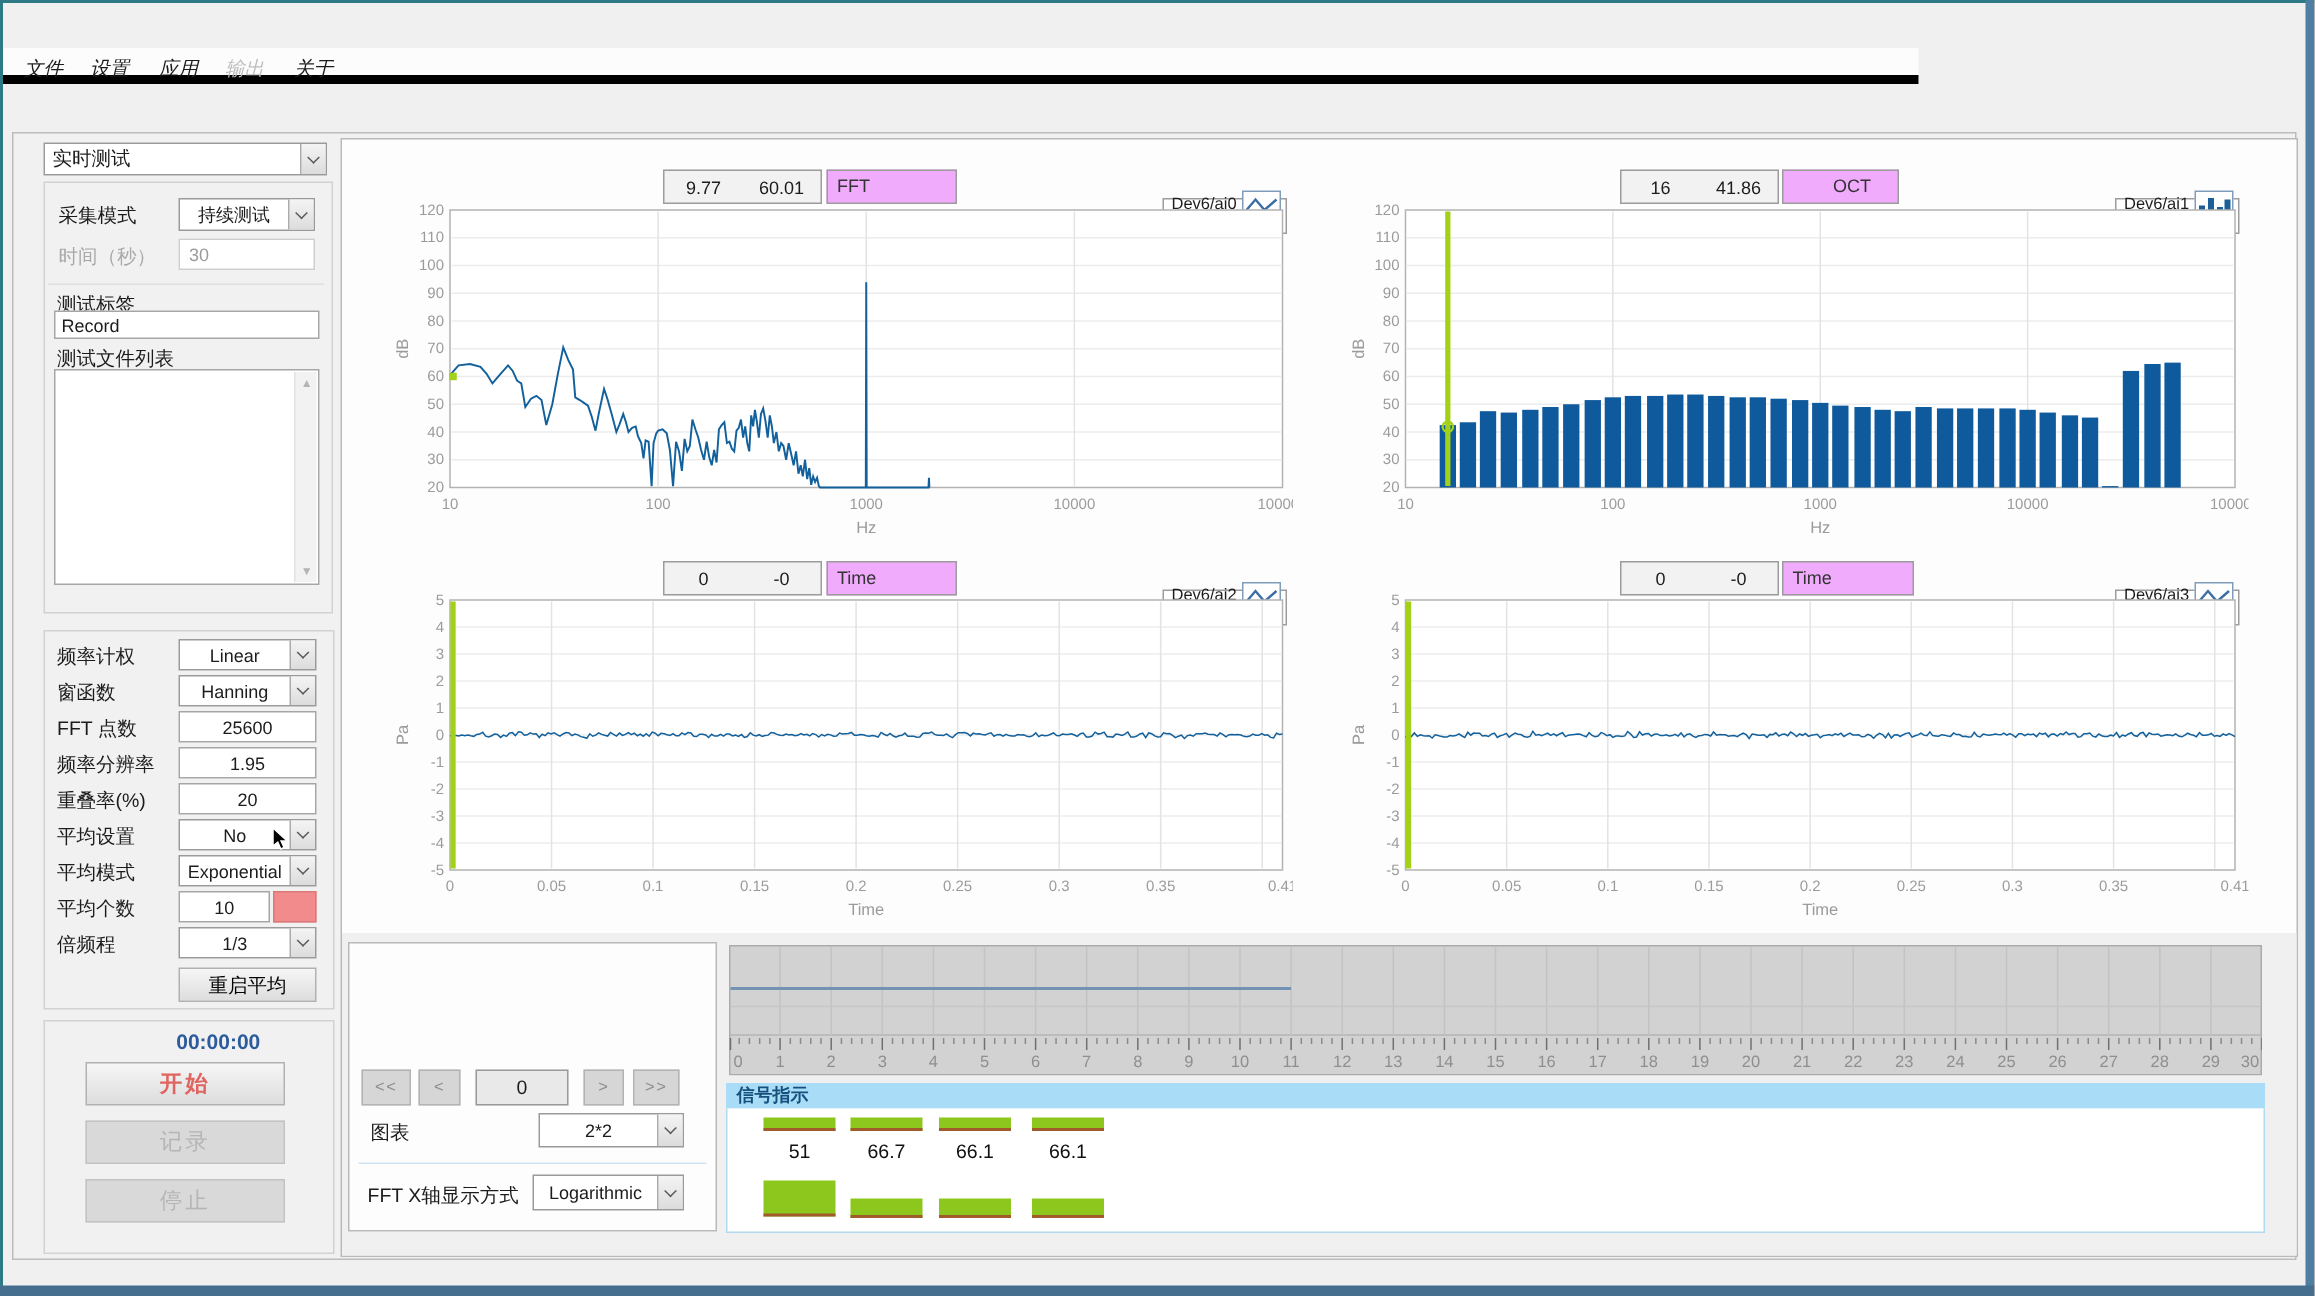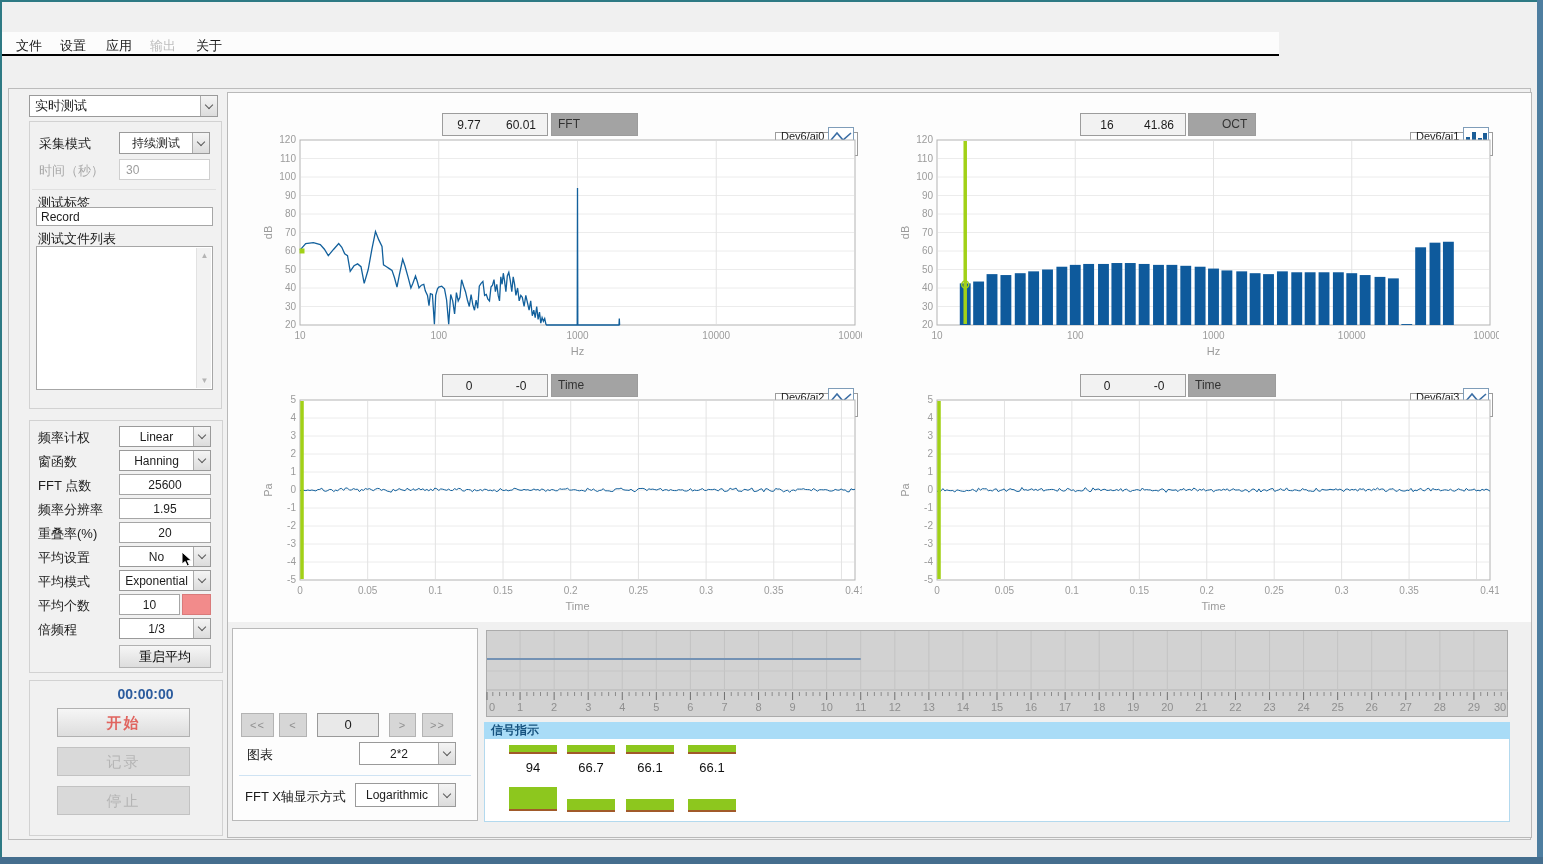--- a/index.html
+++ b/index.html
@@ -8,21 +8,21 @@
     font-family:"Liberation Sans","DejaVu Sans",sans-serif;overflow:hidden;}
   .abs{position:absolute;}
   
   .titlebar{position:absolute;left:0;top:0;width:1543px;height:32px;background:#ffffff;}
   .app-icon{position:absolute;left:13px;top:8px;width:17px;height:17px;
     background:repeating-linear-gradient(115deg,#1d5fa6 0 3px,#6aa2dd 3px 5px);}
   .app-title{position:absolute;left:38px;top:8px;font-size:13px;color:#8f9398;}
   .winbtn{position:absolute;top:0;width:46px;height:32px;text-align:center;line-height:32px;
     font-size:14px;color:#6e6e6e;}
   .menubar{position:absolute;left:0;top:32px;width:1279px;height:24px;background:#fcfcfc;
-    border-bottom:2px solid #000000;}
+    border-bottom:6px solid #000000;font-style:italic;}
   .menuitem{position:absolute;top:3px;font-size:13px;color:#1c1c1c;padding:2px 6px;}
   .menuitem.dis{color:#bdbdbd;}
   .tabbar{position:absolute;left:0;top:57px;width:1543px;height:28px;background:#efefef;}
   .tab{position:absolute;top:1px;height:27px;line-height:27px;text-align:center;font-size:13px;
     background:#fbfbfb;border:1px solid #c6c6c6;border-bottom:none;color:#1c1c1c;}
   .tab.active{background:#a9a9a9;border-color:#9a9a9a;}
   .ws-border{position:absolute;left:8px;top:88px;width:1523px;height:752px;
     border:1px solid #bcbcbc;background:#f1f1f1;}
   .main-panel{position:absolute;left:227px;top:92px;width:1305px;height:746px;
     background:#fdfdfd;border:1px solid #b9b9b9;}
@@ -47,21 +47,21 @@
   .sb .ar{position:absolute;left:0;width:15px;height:15px;font-size:8px;color:#b4b4b4;
     text-align:center;line-height:15px;}
   .bigbtn{position:absolute;background:linear-gradient(#f6f6f6,#dddddd);border:1px solid #b1b1b1;
     text-align:center;font-size:15px;letter-spacing:2px;}
   .bigbtn.dis{background:#d9d9d9;color:#b5b5b5;border-color:#c2c2c2;}
   .timer{position:absolute;font-size:14px;font-weight:bold;color:#2c5c9e;text-align:center;}
   
   .hbox{position:absolute;height:23px;background:#f2f2f2;border:1px solid #9c9c9c;
     display:flex;align-items:center;}
   .hbox span{flex:1;text-align:center;font-size:12px;color:#1c1c1c;}
-  .typebox{position:absolute;height:23px;background:#a3a3a3;border:1px solid #9c9c9c;
+  .typebox{position:absolute;height:23px;background:#f0abfc;border:1px solid #9c9c9c;
     font-size:12px;color:#333;line-height:21px;padding-left:6px;}
   .chbox{position:absolute;height:24px;background:#fff;border:1px solid #9c9c9c;
     display:flex;align-items:center;padding:0 3px 16px 5px;margin-top:20px;}
   .chbox .cname{font-size:11px;color:#1c1c1c;margin-right:4px;white-space:nowrap;}
   .chicon{width:28px;height:18px;border:1px solid #7f9db9;background:#fff;
     display:flex;align-items:center;justify-content:center;}
   
   .blpanel{position:absolute;left:232px;top:628px;width:246px;height:193px;background:#fdfdfd;
     border:1px solid #b9b9b9;}
   .navbtn{position:absolute;height:24px;background:#d6d6d6;border:1px solid #b3b3b3;color:#8f8f8f;
@@ -243,21 +243,21 @@
       <text x="315.5" y="221" text-anchor="middle" font-size="11" fill="#9b9b9b">Hz</text>
       <text x="10" y="98.5" text-anchor="middle" font-size="11" fill="#9b9b9b" transform="rotate(-90 10 98.5)">dB</text>
       <path d="M38.0,116.1L43.7,109.6L51.4,108.7L58.3,110.5L62.4,115.2L66.3,121.6L71.7,115.2L76.7,109.6L79.8,113.3L82.7,119.8L85.5,121.6L88.2,137.3L92.0,131.8L95.6,129.9L99.0,132.7L102.2,149.4L106.2,135.5L109.9,115.2L113.5,97.6L116.8,105.9L120.0,112.4L121.5,130.9L124.5,132.7L127.3,134.6L130.0,136.4L132.5,143.8L135.0,153.1L137.3,141.1L140.7,125.3L142.9,131.8L146.0,142.9L148.9,154.0L150.8,149.4L153.5,142.0L155.3,147.5L157.0,154.0L159.4,151.2L161.8,150.3L163.3,156.8L165.5,161.4L167.0,171.6L168.4,159.6L170.4,160.5L172.4,190.1L173.7,161.4L175.5,154.9L176.8,153.1L179.7,152.2L182.5,154.9L184.6,166.0L186.7,190.1L188.7,160.5L190.7,166.9L192.6,179.9L194.4,158.6L196.2,166.9L197.9,163.3L199.6,145.7L201.6,152.2L203.5,157.7L205.4,166.0L207.3,172.5L209.1,160.5L210.8,170.7L212.5,176.2L214.1,166.0L215.7,174.3L217.3,152.2L219.1,149.4L220.9,147.5L222.6,161.4L224.3,160.5L225.9,165.1L227.5,166.9L229.0,153.1L230.5,151.2L232.0,145.7L233.4,157.7L234.8,150.3L236.2,161.4L237.5,166.9L238.8,142.9L240.1,150.3L241.3,139.2L242.5,146.6L243.9,157.7L245.3,142.0L246.8,138.3L248.3,146.6L249.8,157.7L251.2,142.9L252.6,150.3L253.9,161.4L255.6,154.0L257.2,166.9L258.8,161.4L260.3,163.3L262.1,172.5L263.8,161.4L265.5,168.8L267.1,176.2L268.7,166.9L270.3,181.8L271.8,176.2L273.2,183.6L274.7,172.5L276.1,185.4L277.5,178.1L278.8,189.2L280.1,183.6L281.4,187.3L282.7,184.5L283.9,190.1L284.7,191.0L315.2,191.0L315.5,54.1L315.8,191.0L357.0,191.0L357.3,184.5L357.6,191.0" fill="none" stroke="#12609c" stroke-width="1.3"></path>
       <rect x="37.5" y="114.48150000000001" width="5" height="5" fill="#a2d117"></rect>
     </svg>
 
   <div class="hbox" style="left:1080px;top:113px;width:106px;">
     <span>16</span>
       <span>41.86</span>
     </div>
-  <div class="typebox" style="left:1188px;top:113px;width:68px;padding-left:33px;">OCT</div>
+  <div class="typebox" style="left:1188px;top:113px;width:78px;padding-left:33px;">OCT</div>
   <div class="chbox" style="left:1410px;top:112px;width:83px;">
     <span class="cname">Dev6/ai1</span>
     <span class="chicon">
       <svg width="24" height="14">
           <rect x="2" y="8" width="4" height="5" fill="#1b5e98"></rect>
           <rect x="8" y="3" width="4" height="10" fill="#1b5e98"></rect>
           <rect x="14" y="9" width="4" height="4" fill="#1b5e98"></rect>
           <rect x="19" y="4" width="4" height="9" fill="#1b5e98"></rect>
         </svg>
       </span>
@@ -687,21 +687,21 @@
       <line x1="1008.3733333333334" y1="62" x2="1008.3733333333334" y2="66" stroke="#8a8a8a"></line>
       <line x1="1015.1866666666667" y1="62" x2="1015.1866666666667" y2="66" stroke="#8a8a8a"></line>
       <text x="987.9333333333334" y="81" text-anchor="middle" font-size="11" fill="#8f8f8f">29</text>
       <line x1="1022.0000000000001" y1="62" x2="1022.0000000000001" y2="70" stroke="#707070"></line>
       <text x="1014" y="81" text-anchor="middle" font-size="11" fill="#8f8f8f">30</text>
     </svg>
 
   <div class="sig-header">信号指示</div>
   <div class="sig-body" id="signal-body">
       <div class="sigbar" style="left: 24px; top: 6px; width: 48px; height: 9px; background: rgb(141, 199, 30);"></div>
-      <div class="sigval" style="left: 24px; top: 21px; width: 48px;">94</div>
+      <div class="sigval" style="left: 24px; top: 21px; width: 48px;">51</div>
       <div class="sigbar" style="left: 24px; top: 48px; width: 48px; height: 24px; background: rgb(141, 199, 30);"></div>
       <div class="sigbar" style="left: 82px; top: 6px; width: 48px; height: 9px; background: rgb(141, 199, 30);"></div>
       <div class="sigval" style="left: 82px; top: 21px; width: 48px;">66.7</div>
       <div class="sigbar" style="left: 82px; top: 60px; width: 48px; height: 13px; background: rgb(141, 199, 30);"></div>
       <div class="sigbar" style="left: 141px; top: 6px; width: 48px; height: 9px; background: rgb(141, 199, 30);"></div>
       <div class="sigval" style="left: 141px; top: 21px; width: 48px;">66.1</div>
       <div class="sigbar" style="left: 141px; top: 60px; width: 48px; height: 13px; background: rgb(141, 199, 30);"></div>
       <div class="sigbar" style="left: 203px; top: 6px; width: 48px; height: 9px; background: rgb(141, 199, 30);"></div>
       <div class="sigval" style="left: 203px; top: 21px; width: 48px;">66.1</div>
       <div class="sigbar" style="left: 203px; top: 60px; width: 48px; height: 13px; background: rgb(141, 199, 30);"></div>

